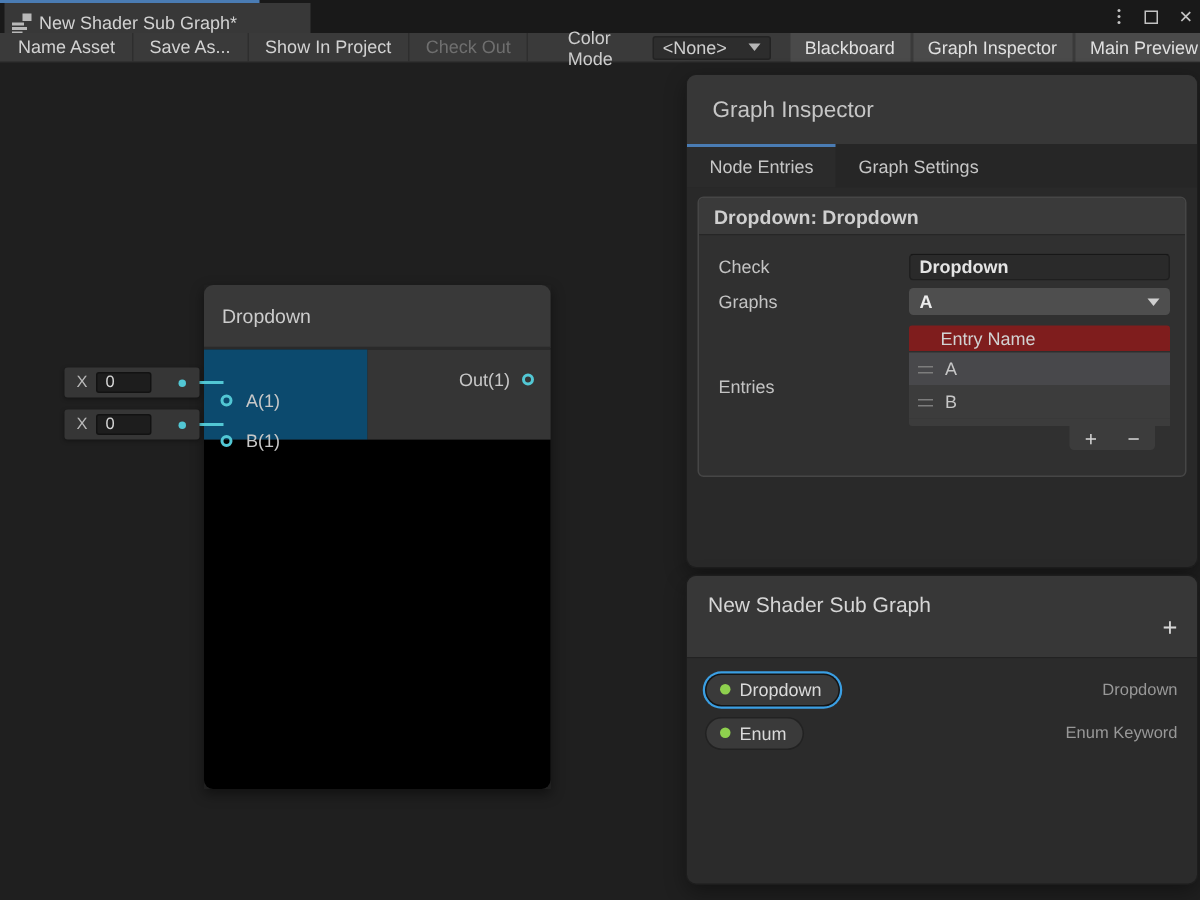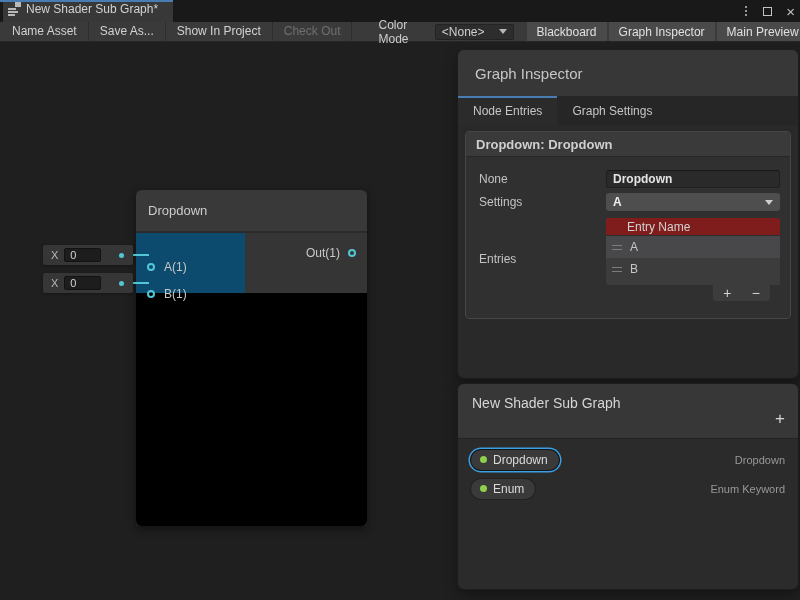--- a/index.html
+++ b/index.html
@@ -3,22 +3,22 @@
 <meta charset="utf-8">
 <style>
   * { margin:0; padding:0; box-sizing:border-box; }
   html,body { width:800px; height:600px; background:#1f1f1f; overflow:hidden;
               font-family:"Liberation Sans", sans-serif; -webkit-font-smoothing:antialiased; }
   #stage { position:relative; width:800px; height:600px; background:#1f1f1f; }
 
   
   .titlebar { position:absolute; left:0; top:0; width:800px; height:22px; background:#191919; }
   .tab-accent { position:absolute; left:0; top:0; width:173px; height:2px; background:#4a7cb4; }
-  .doc-tab { position:absolute; left:3px; top:2px; width:170px; height:20px; background:#383838;
-             display:flex; align-items:flex-start; padding-left:5px; }
+  .doc-tab { position:absolute; left:3px; top:2px; width:204px; height:20px; background:#383838;
+             display:flex; align-items:flex-end; padding-left:5px; }
   .doc-tab .ttl { font-size:12px; color:#d2d2d2; margin-left:5px; white-space:nowrap; }
   .subgraph-glyph { width:13px; height:13px; position:relative; flex:0 0 13px; }
   .subgraph-glyph .nd { position:absolute; right:0; top:0; width:6px; height:5px; background:#b9b9b9; }
   .subgraph-glyph .l1,.subgraph-glyph .l2,.subgraph-glyph .l3 { position:absolute; left:0; height:1.5px; background:#b9b9b9; }
   .subgraph-glyph .l1 { top:6px;  width:8px; }
   .subgraph-glyph .l2 { top:9px;  width:10px; }
   .subgraph-glyph .l3 { top:12px; width:7px; }
   .win-controls { position:absolute; right:5px; top:0; height:22px; display:flex; align-items:center; gap:14px; }
   .dots-icon { display:flex; flex-direction:column; gap:2px; padding:2px; }
   .dots-icon i { width:2px; height:2px; background:#c3c3c3; border-radius:50%; }
@@ -212,25 +212,25 @@
       <span>Graph Inspector</span>
     </div>
     <div class="insp-tabs">
       <span class="insp-tab active">Node Entries</span>
       <span class="insp-tab">Graph Settings</span>
     </div>
     <div class="insp-box">
       <div class="insp-box-header">Dropdown: Dropdown</div>
       <div class="insp-box-body">
         <div class="frow">
-          <span class="flabel">None</span>
+          <span class="flabel">Check</span>
           <span class="fcontrol"><input class="name-input" value="Dropdown" style=""></span>
         </div>
         <div class="frow">
-          <span class="flabel">Settings</span>
+          <span class="flabel">Graphs</span>
           <span class="fcontrol">
             <span class="dd-field">
               <span>A</span>
               <span class="tri-down"></span>
             </span>
           </span>
         </div>
         <div class="frow top">
           <span class="flabel mid">Entries</span>
           <span class="fcontrol">

